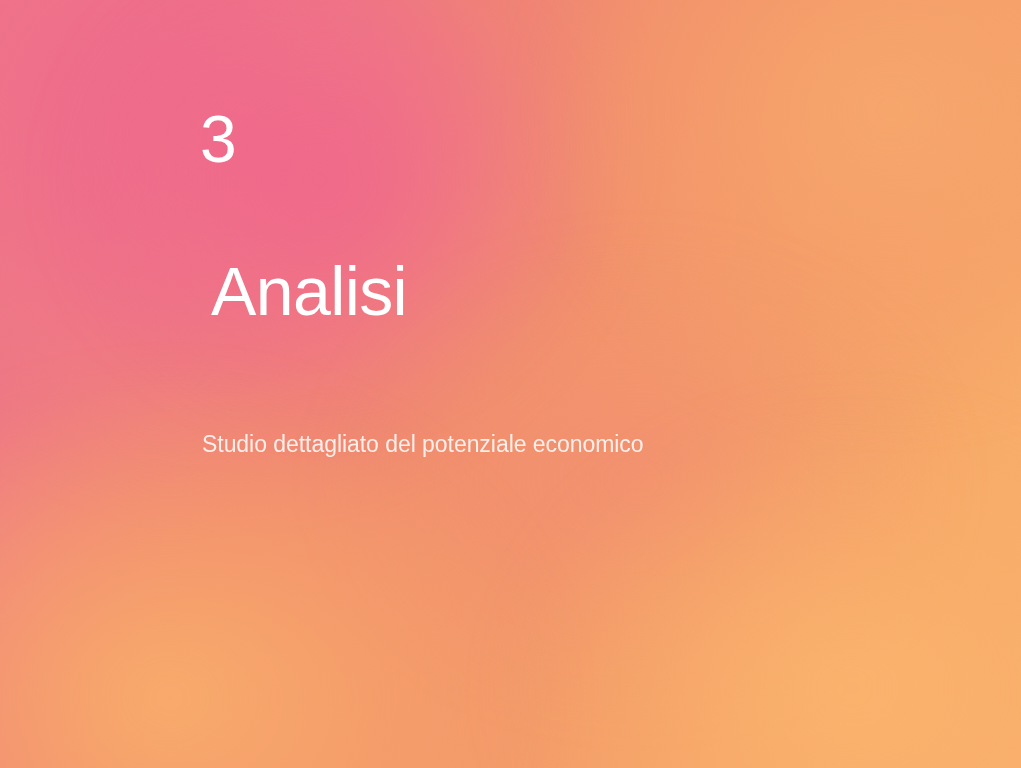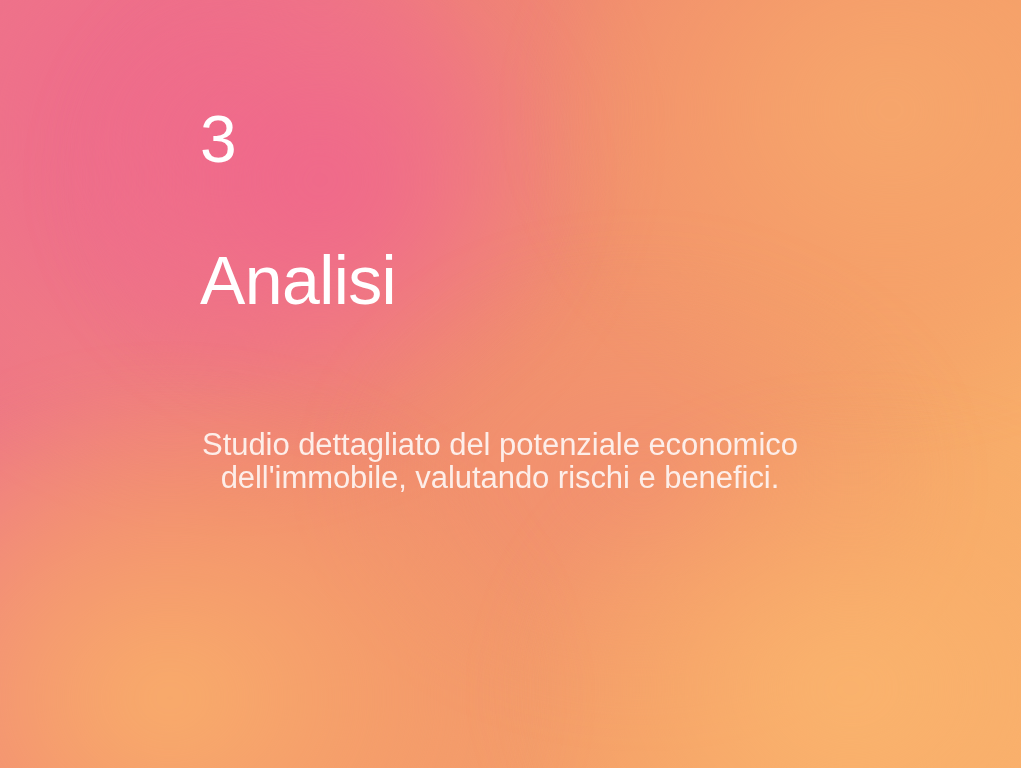--- a/index.html
+++ b/index.html
@@ -125,42 +125,41 @@
     line-height: 66px;
     font-weight: 400;
     letter-spacing: 0.5px;
     color: #ffffff;
   }
 
   .slide-title {
     position: absolute;
     top: 244px;
     left: -4px;
-    margin: 4px;
+    margin: 15px;
     font-size: 68px;
     line-height: 65px;
     font-weight: 400;
     letter-spacing: -0.6px;
     color: #ffffff;
     white-space: nowrap;
   }
   .slide-title .title-line { display: block; }
 
   .slide-subtitle {
     position: absolute;
     top: 428px;
     left: 2px;
     margin: 0;
-    font-size: 31px;
+    font-size: 23px;
     line-height: 33px;
     font-weight: 400;
     letter-spacing: -0.05px;
     color: #fdeee9;
     white-space: nowrap;
-    text-align: center;
   }
   .slide-subtitle .subtitle-line { display: block; }
 </style>
 </head>
 <body>
 
 <div class="slide">
 
   <div class="mesh">
     <div class="blob-pink"></div>
@@ -174,17 +173,16 @@
   <div class="content">
 
     <div class="section-number">3</div>
 
     <h1 class="slide-title">
       <span class="title-line">Analisi</span>
     </h1>
 
     <p class="slide-subtitle">
       <span class="subtitle-line">Studio dettagliato del potenziale economico</span>
-      <span class="subtitle-line">dell'immobile, valutando rischi e benefici.</span>
     </p>
 
   </div>
 </div>
 
 </body></html>

